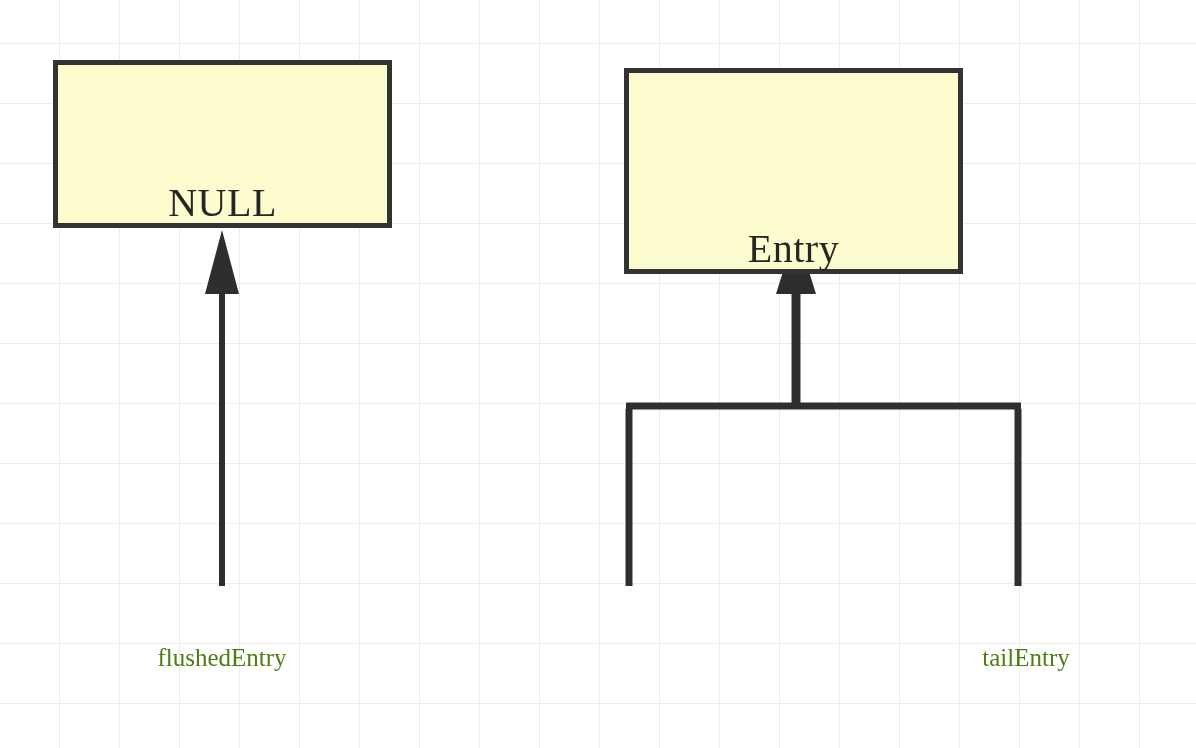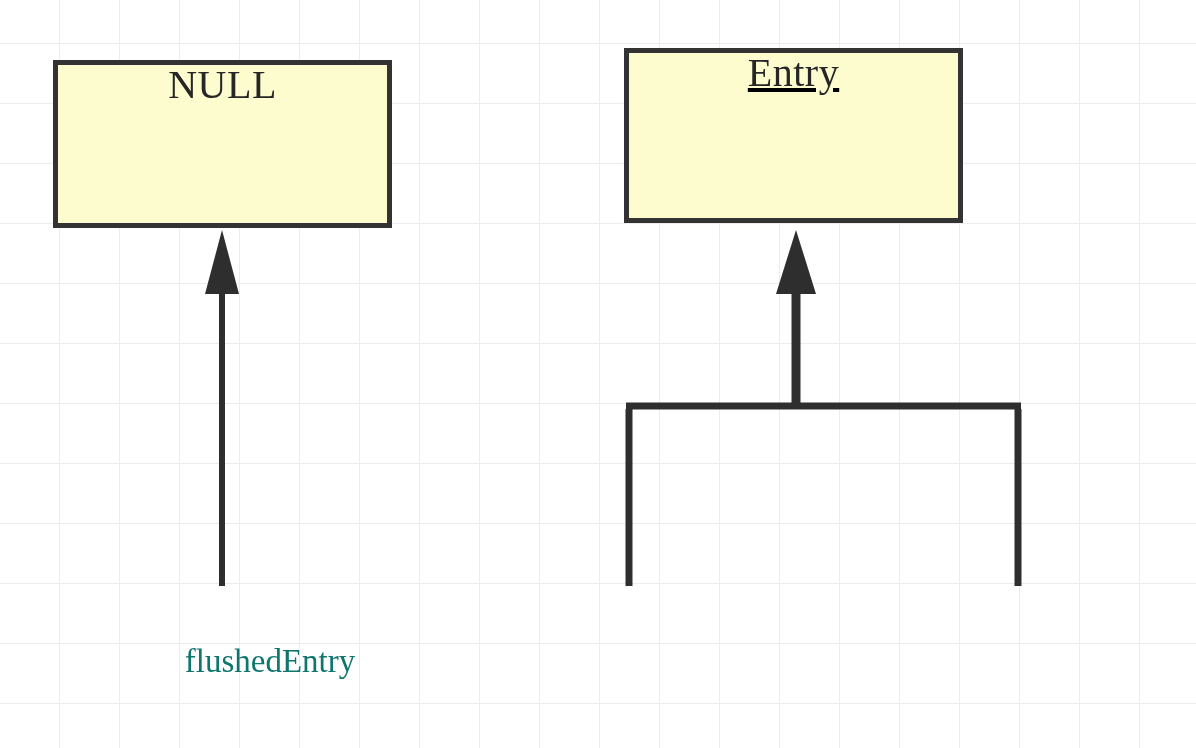--- a/index.html
+++ b/index.html
@@ -36,45 +36,44 @@
     inset: 0;
   }
 
   
   .node-box {
     position: absolute;
     box-sizing: border-box;
     background: #fcfcce;
     border: 5px solid #333333;
     display: flex;
-    align-items: flex-start;
+    align-items: flex-end;
     justify-content: center;
   }
 
   .node-label {
     font-size: 40px;
     color: #262626;
     letter-spacing: 0.5px;
     line-height: 1;
     font-family: "Liberation Serif", "DejaVu Serif", serif;
   }
 
   #node-null  { left: 53px;  top: 60px; width: 339px; height: 168px; }
-  #node-entry { left: 624px; top: 48px; width: 339px; height: 175px; text-decoration: underline; }
+  #node-entry { left: 624px; top: 68px; width: 339px; height: 206px; }
 
   
   .caption {
     position: absolute;
     transform: translateX(-50%);
     white-space: nowrap;
-    font-size: 33px;
-    color: #0f766e;
+    font-size: 25px;
+    color: #4d7c0f;
     line-height: 1;
     font-family: "Liberation Serif", "DejaVu Serif", serif;
-    margin-left: 48px;
   }
 
   #caption-flushed    { left: 222px;  top: 645px; }
   #caption-unflushed  { left: 670px;  top: 645px; }
   #caption-tail       { left: 1026px; top: 645px; }
 </style>
 </head>
 <body>
 
 <div id="canvas">
@@ -105,14 +104,15 @@
     <span class="node-label">NULL</span>
   </div>
 
   <div id="node-entry" class="node-box">
     <span class="node-label">Entry</span>
   </div>
 
   <div id="caption-flushed" class="caption">flushedEntry</div>
 
 
+  <div id="caption-tail" class="caption">tailEntry</div>
 
 </div>
 
 </body></html>

